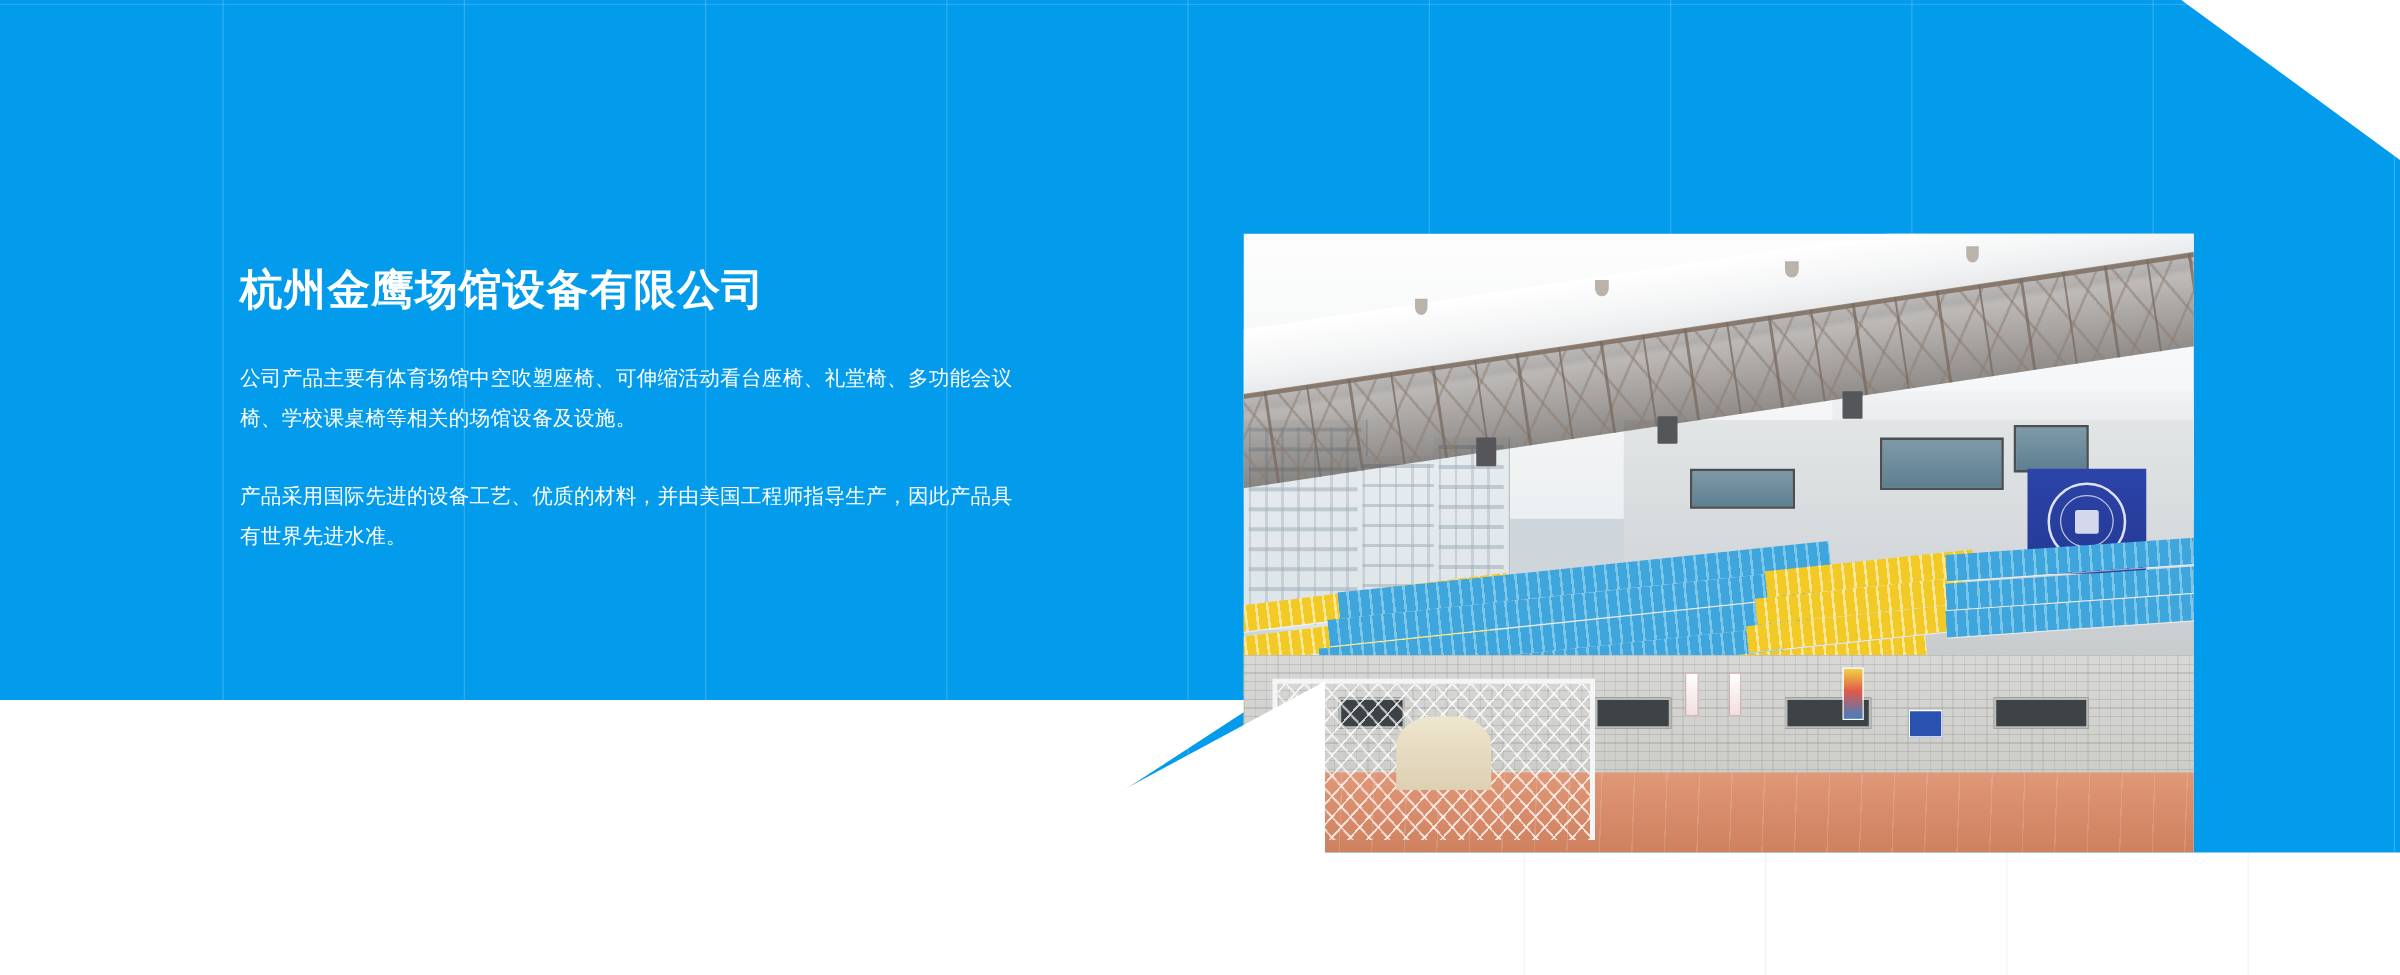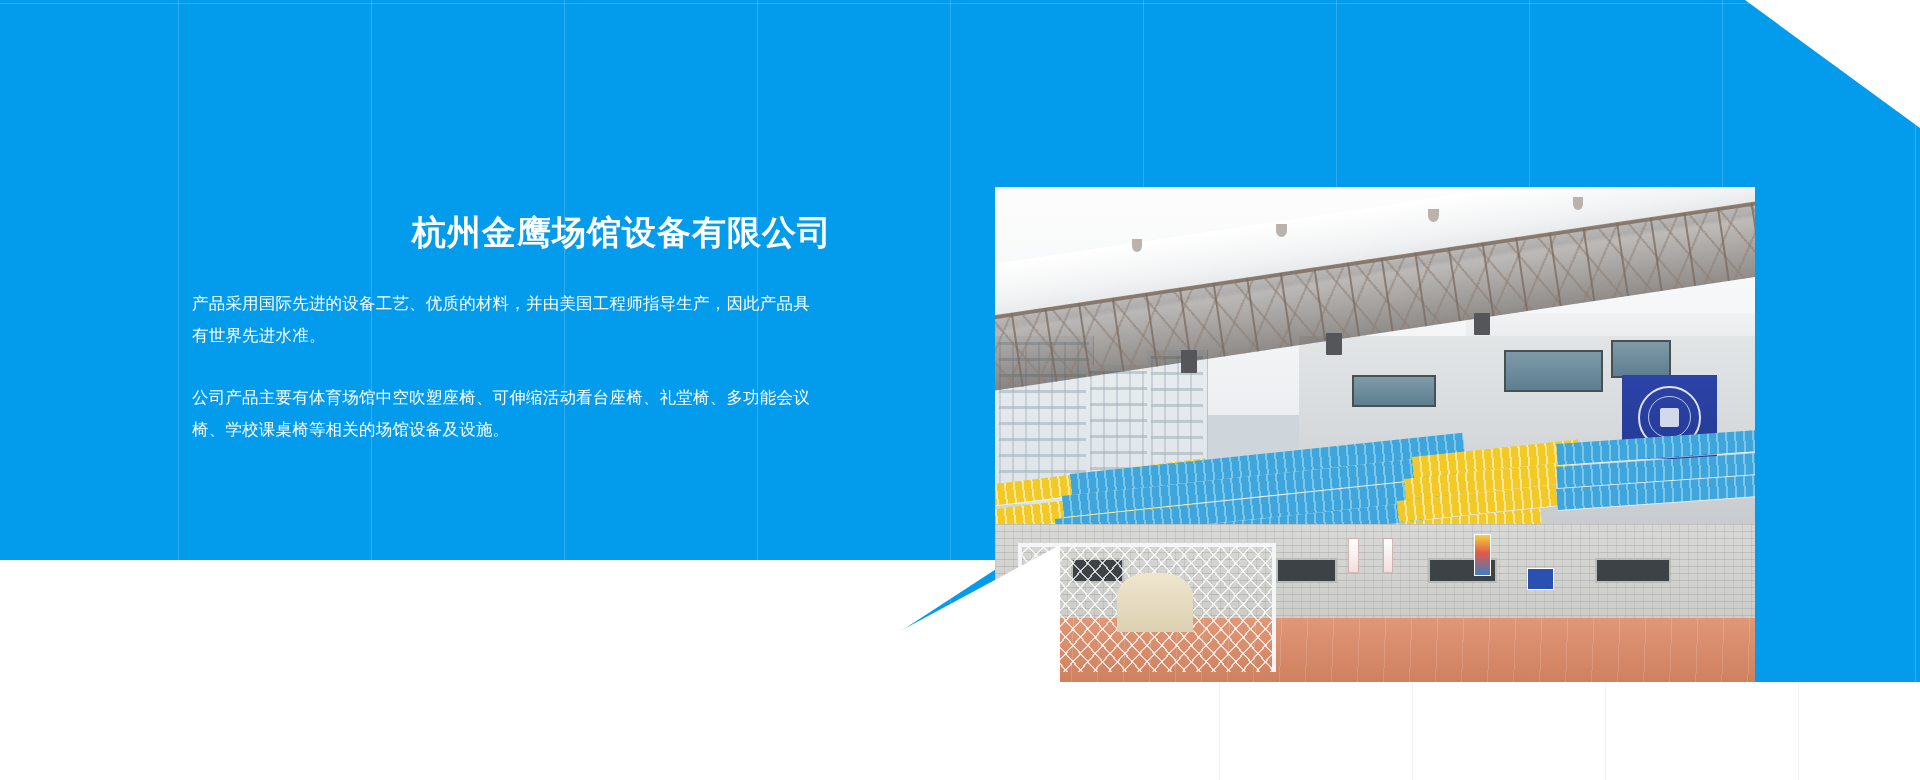--- a/index.html
+++ b/index.html
@@ -75,21 +75,20 @@
   }
 
   .company-title {
     font-size: 34px;
     font-weight: bold;
     letter-spacing: 1px;
     line-height: 1.2;
     margin-bottom: 34px;
     color: #ffffff;
     white-space: nowrap;
-    text-align: right;
   }
 
   .para {
     font-size: 16.5px;
     line-height: 32px;
     color: #ffffff;
     margin-bottom: 30px;
     width: 620px;
     letter-spacing: 0.2px;
   }
@@ -449,23 +448,23 @@
       <div class="vline dark" style="left:209px"></div>
       <div class="vline dark" style="left:402px"></div>
       <div class="vline dark" style="left:595px"></div>
       <div class="vline dark" style="left:788px"></div>
     </div>
   </div>
 
   <div class="text-col">
     <h1 class="company-title">杭州金鹰场馆设备有限公司</h1>
 
+    <p class="para">公司产品主要有体育场馆中空吹塑座椅、可伸缩活动看台座椅、礼堂椅、多功能会议椅、学校课桌椅等相关的场馆设备及设施。</p>
+
     <p class="para">产品采用国际先进的设备工艺、优质的材料，并由美国工程师指导生产，因此产品具有世界先进水准。</p>
-
-    <p class="para">公司产品主要有体育场馆中空吹塑座椅、可伸缩活动看台座椅、礼堂椅、多功能会议椅、学校课桌椅等相关的场馆设备及设施。</p>
 
   </div>
 
   <div class="photo-frame">
     <div class="ph-sky"></div>
 
     <div class="ph-bldg bldg-a"></div>
     <div class="ph-bldg bldg-b"></div>
     <div class="ph-bldg bldg-c"></div>
 

